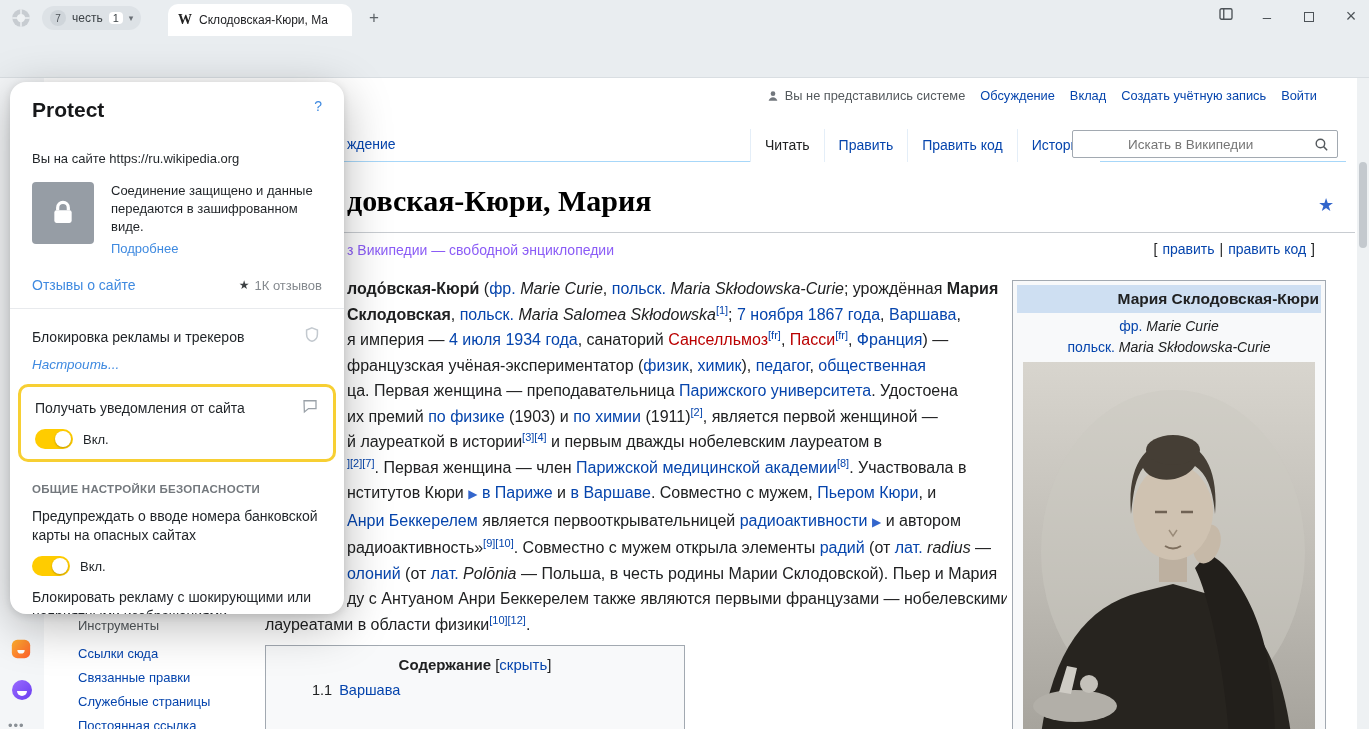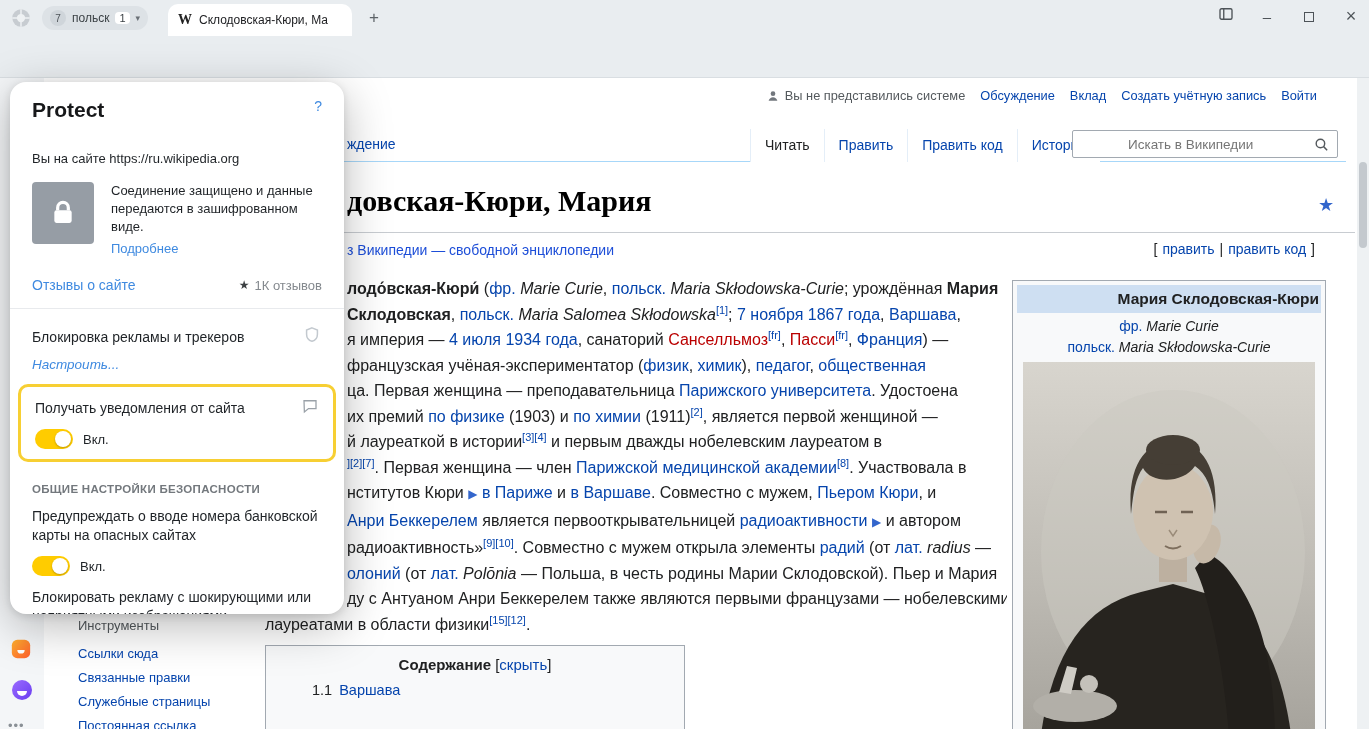--- a/index.html
+++ b/index.html
@@ -62,21 +62,21 @@
   .wtab.active { color:#202122; }
   .wsearch { position:absolute; left:1028px; top:52px; width:266px; height:28px; border:1px solid #a2a9b1;
              border-radius:2px; background:#fff; z-index:2;padding-left:47px; }
   .wsearch input { width:230px; height:26px; border:0; outline:none; padding:0 8px; font-size:13.5px;
                    color:#202122; font-family:"Liberation Sans", sans-serif; background:transparent; }
   .wsearch .mag { position:absolute; right:7px; top:5px; }
   .wtitle { position:absolute; left:303px; top:106px; font-family:"Liberation Serif", serif;
             font-size:30px; color:#000; }
   .title-rule { position:absolute; left:221px; top:154px; width:1090px; height:1px; background:#c8ccd1; }
   .watch-star { position:absolute; left:1274px; top:116px; font-size:18px; color:#36c; }
-  .tagline { position:absolute; left:303px; top:164px; font-size:14px; color:#1d4ed8; }
+  .tagline { position:absolute; left:303px; top:164px; font-size:14px; color:#8b5cf6; }
   .editrow { position:absolute; right:42px; top:163px; font-size:14px; color:#202122; display:flex; gap:5px; }
 
   .article { position:absolute; left:221px; top:198px; width:742px; height:364px; overflow:hidden;
              font-size:16px; line-height:25.5px; color:#202122; }
   .art-line { white-space:nowrap; }
   .art-line.cov { margin-left:82px; }
   .sg-l { color:#0645ad; } .sg-r { color:#ba0000; } .sg-b { font-weight:bold; }
   .sg-i { font-style:italic; } .sg-a { color:#36c; font-size:12px; }
   .sg-f { color:#0645ad; font-size:11px; vertical-align:super; line-height:0; }
 
@@ -190,21 +190,21 @@
       <div class="art-line cov"><span class="sg-t">французская учёная-экспериментатор (</span><span class="sg-l">физик</span><span class="sg-t">, </span><span class="sg-l">химик</span><span class="sg-t">), </span><span class="sg-l">педагог</span><span class="sg-t">, </span><span class="sg-l">общественная</span></div>
       <div class="art-line cov"><span class="sg-t">ца. Первая женщина — преподавательница </span><span class="sg-l">Парижского университета</span><span class="sg-t">. Удостоена</span></div>
       <div class="art-line cov"><span class="sg-t">их премий </span><span class="sg-l">по физике</span><span class="sg-t"> (1903) и </span><span class="sg-l">по химии</span><span class="sg-t"> (1911)</span><span class="sg-f">[2]</span><span class="sg-t">, является первой женщиной —</span></div>
       <div class="art-line cov"><span class="sg-t">й лауреаткой в истории</span><span class="sg-f">[3][4]</span><span class="sg-t"> и первым дважды нобелевским лауреатом в</span></div>
       <div class="art-line cov"><span class="sg-f">][2][7]</span><span class="sg-t">. Первая женщина — член </span><span class="sg-l">Парижской медицинской академии</span><span class="sg-f">[8]</span><span class="sg-t">. Участвовала в</span></div>
       <div class="art-line cov"><span class="sg-t">нститутов Кюри </span><span class="sg-a">▶</span><span class="sg-t"> </span><span class="sg-l">в Париже</span><span class="sg-t"> и </span><span class="sg-l">в Варшаве</span><span class="sg-t">. Совместно с мужем, </span><span class="sg-l">Пьером Кюри</span><span class="sg-t">, и</span></div>
       <div class="art-line cov"><span class="sg-l">Анри Беккерелем</span><span class="sg-t"> является первооткрывательницей </span><span class="sg-l">радиоактивности</span><span class="sg-t"> </span><span class="sg-a">▶</span><span class="sg-t"> и автором</span></div>
       <div class="art-line cov"><span class="sg-t">радиоактивность»</span><span class="sg-f">[9][10]</span><span class="sg-t">. Совместно с мужем открыла элементы </span><span class="sg-l">радий</span><span class="sg-t"> (от </span><span class="sg-l">лат.</span><span class="sg-i"> radius</span><span class="sg-t"> —</span></div>
       <div class="art-line cov"><span class="sg-l">олоний</span><span class="sg-t"> (от </span><span class="sg-l">лат.</span><span class="sg-i"> Polōnia</span><span class="sg-t"> — Польша, в честь родины Марии Склодовской). Пьер и Мария</span></div>
       <div class="art-line cov"><span class="sg-t">ду с Антуаном Анри Беккерелем также являются первыми французами — нобелевскими</span></div>
-      <div class="art-line"><span class="sg-t">лауреатами в области физики</span><span class="sg-f">[15][12]</span><span class="sg-t">.</span></div>
+      <div class="art-line"><span class="sg-t">лауреатами в области физики</span><span class="sg-f">[10][12]</span><span class="sg-t">.</span></div>
     </div>
 
   <div class="toc">
     <div class="toc-title">
       <b>Содержание</b>
       <span>[</span><a class="wlink">скрыть</a><span>]</span>
     </div>
     <div class="toc-item ind">
       <span class="toc-num">1.1</span><a class="wlink">Варшава</a>
     </div>
@@ -359,21 +359,21 @@
   <div class="tabbar">
     <div class="logo-btn">
       <svg viewBox="0 0 24 24" width="22" height="22">
           <circle cx="12" cy="12" r="9.5" fill="#c7ccd1"></circle>
           <circle cx="12" cy="12" r="4.5" fill="#eef1f3"></circle>
           <path d="M12 2.5v7M21.5 12h-7M12 21.5v-7M2.5 12h7" stroke="#eef1f3" stroke-width="1.6"></path>
         </svg>
     </div>
     <div class="tab-group">
       <span class="tg-ico">7</span>
-      <span>польск</span>
+      <span>честь</span>
       <span class="tg-badge">1</span>
       <span class="tg-chev">▾</span>
     </div>
     <div class="tab">
       <span class="tab-fav">W</span>
       <span>Склодовская-Кюри, Ма</span>
     </div>
     <div class="newtab">+</div>
     <div class="tb-right">
       <span>

